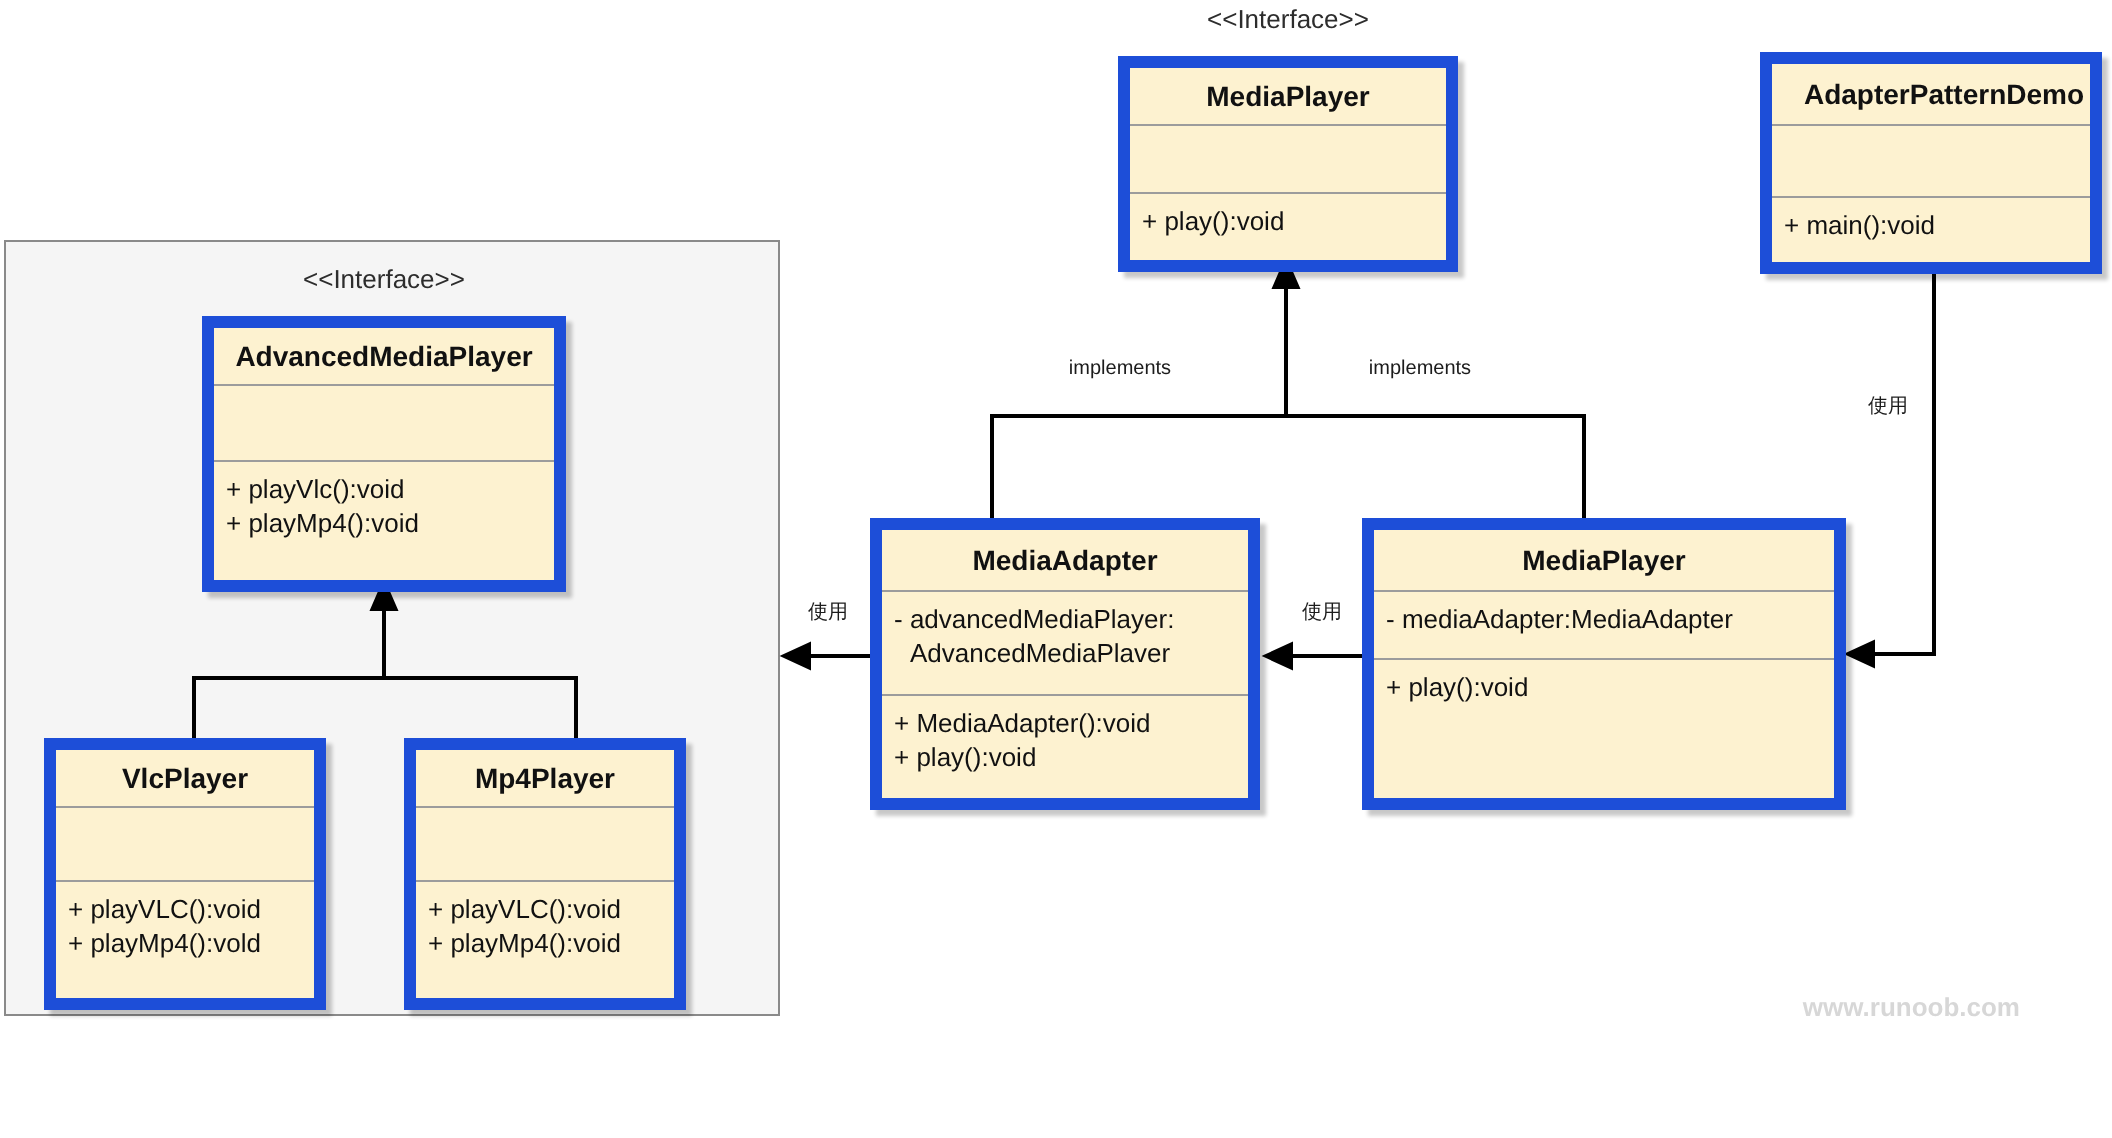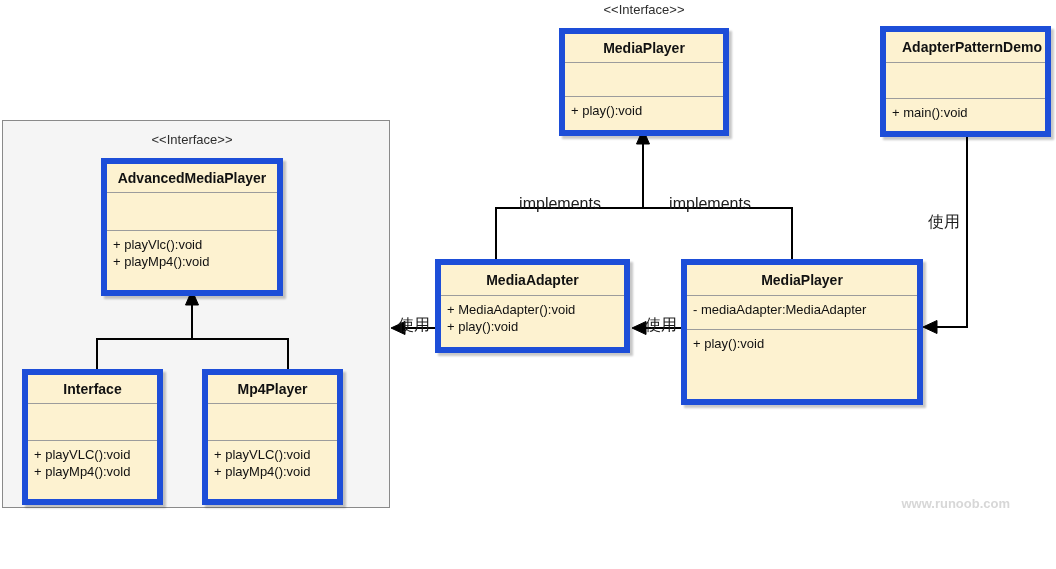--- a/index.html
+++ b/index.html
@@ -24,21 +24,21 @@
     display:flex;align-items:center;justify-content:center;
     font-weight:bold;font-size:14px;box-sizing:border-box;
   }
   .uml-attrs,.uml-methods{
     border-top:1px solid #9c9c9c;box-sizing:border-box;
     padding:5px 2px 0 6px;line-height:17px;
   }
   .uml-attrs .indent{padding-left:8px;}
   .lbl{position:absolute;z-index:3;color:#1c1c1c;}
   .stereo{font-size:13px;text-align:center;color:#2d2d2d;}
-  .rel{font-size:16px;text-align:center;margin-top:16px;}
+  .rel{font-size:10px;text-align:center;}
   .watermark{
     position:absolute;left:880px;top:496px;width:130px;z-index:3;
     font-size:13px;font-weight:bold;color:#d7d7d7;text-align:right;
   }
 </style>
 </head>
 <body>
 
 <div id="canvas">
 
@@ -102,39 +102,43 @@
   <div class="uml-class" style="left:101px;top:158px;width:182px;">
     <div class="uml-title" style="height:28px;">AdvancedMediaPlayer</div>
     <div class="uml-attrs" style="height:38px;"></div>
     <div class="uml-methods" style="height:60px;">
       <div>+ playVlc():void</div>
       <div>+ playMp4():void</div>
     </div>
   </div>
 
   <div class="uml-class" style="left:22px;top:369px;width:141px;">
-    <div class="uml-title" style="height:28px;">Interface</div>
+    <div class="uml-title" style="height:28px;">VlcPlayer</div>
     <div class="uml-attrs" style="height:37px;"></div>
     <div class="uml-methods" style="height:59px;">
       <div>+ playVLC():void</div>
       <div>+ playMp4():vold</div>
     </div>
   </div>
 
   <div class="uml-class" style="left:202px;top:369px;width:141px;">
     <div class="uml-title" style="height:28px;">Mp4Player</div>
     <div class="uml-attrs" style="height:37px;"></div>
     <div class="uml-methods" style="height:59px;">
       <div>+ playVLC():void</div>
       <div>+ playMp4():void</div>
     </div>
   </div>
 
   <div class="uml-class" style="left:435px;top:259px;width:195px;">
     <div class="uml-title" style="height:30px;">MediaAdapter</div>
+    <div class="uml-attrs" style="height:52px;">
+      <div>- advancedMediaPlayer:</div>
+      <div class="indent">AdvancedMediaPlaver</div>
+    </div>
     <div class="uml-methods" style="height:52px;">
       <div>+ MediaAdapter():void</div>
       <div>+ play():void</div>
     </div>
   </div>
 
   <div class="uml-class" style="left:681px;top:259px;width:242px;">
     <div class="uml-title" style="height:30px;">MediaPlayer</div>
     <div class="uml-attrs" style="height:34px;">
       <div>- mediaAdapter:MediaAdapter</div>

